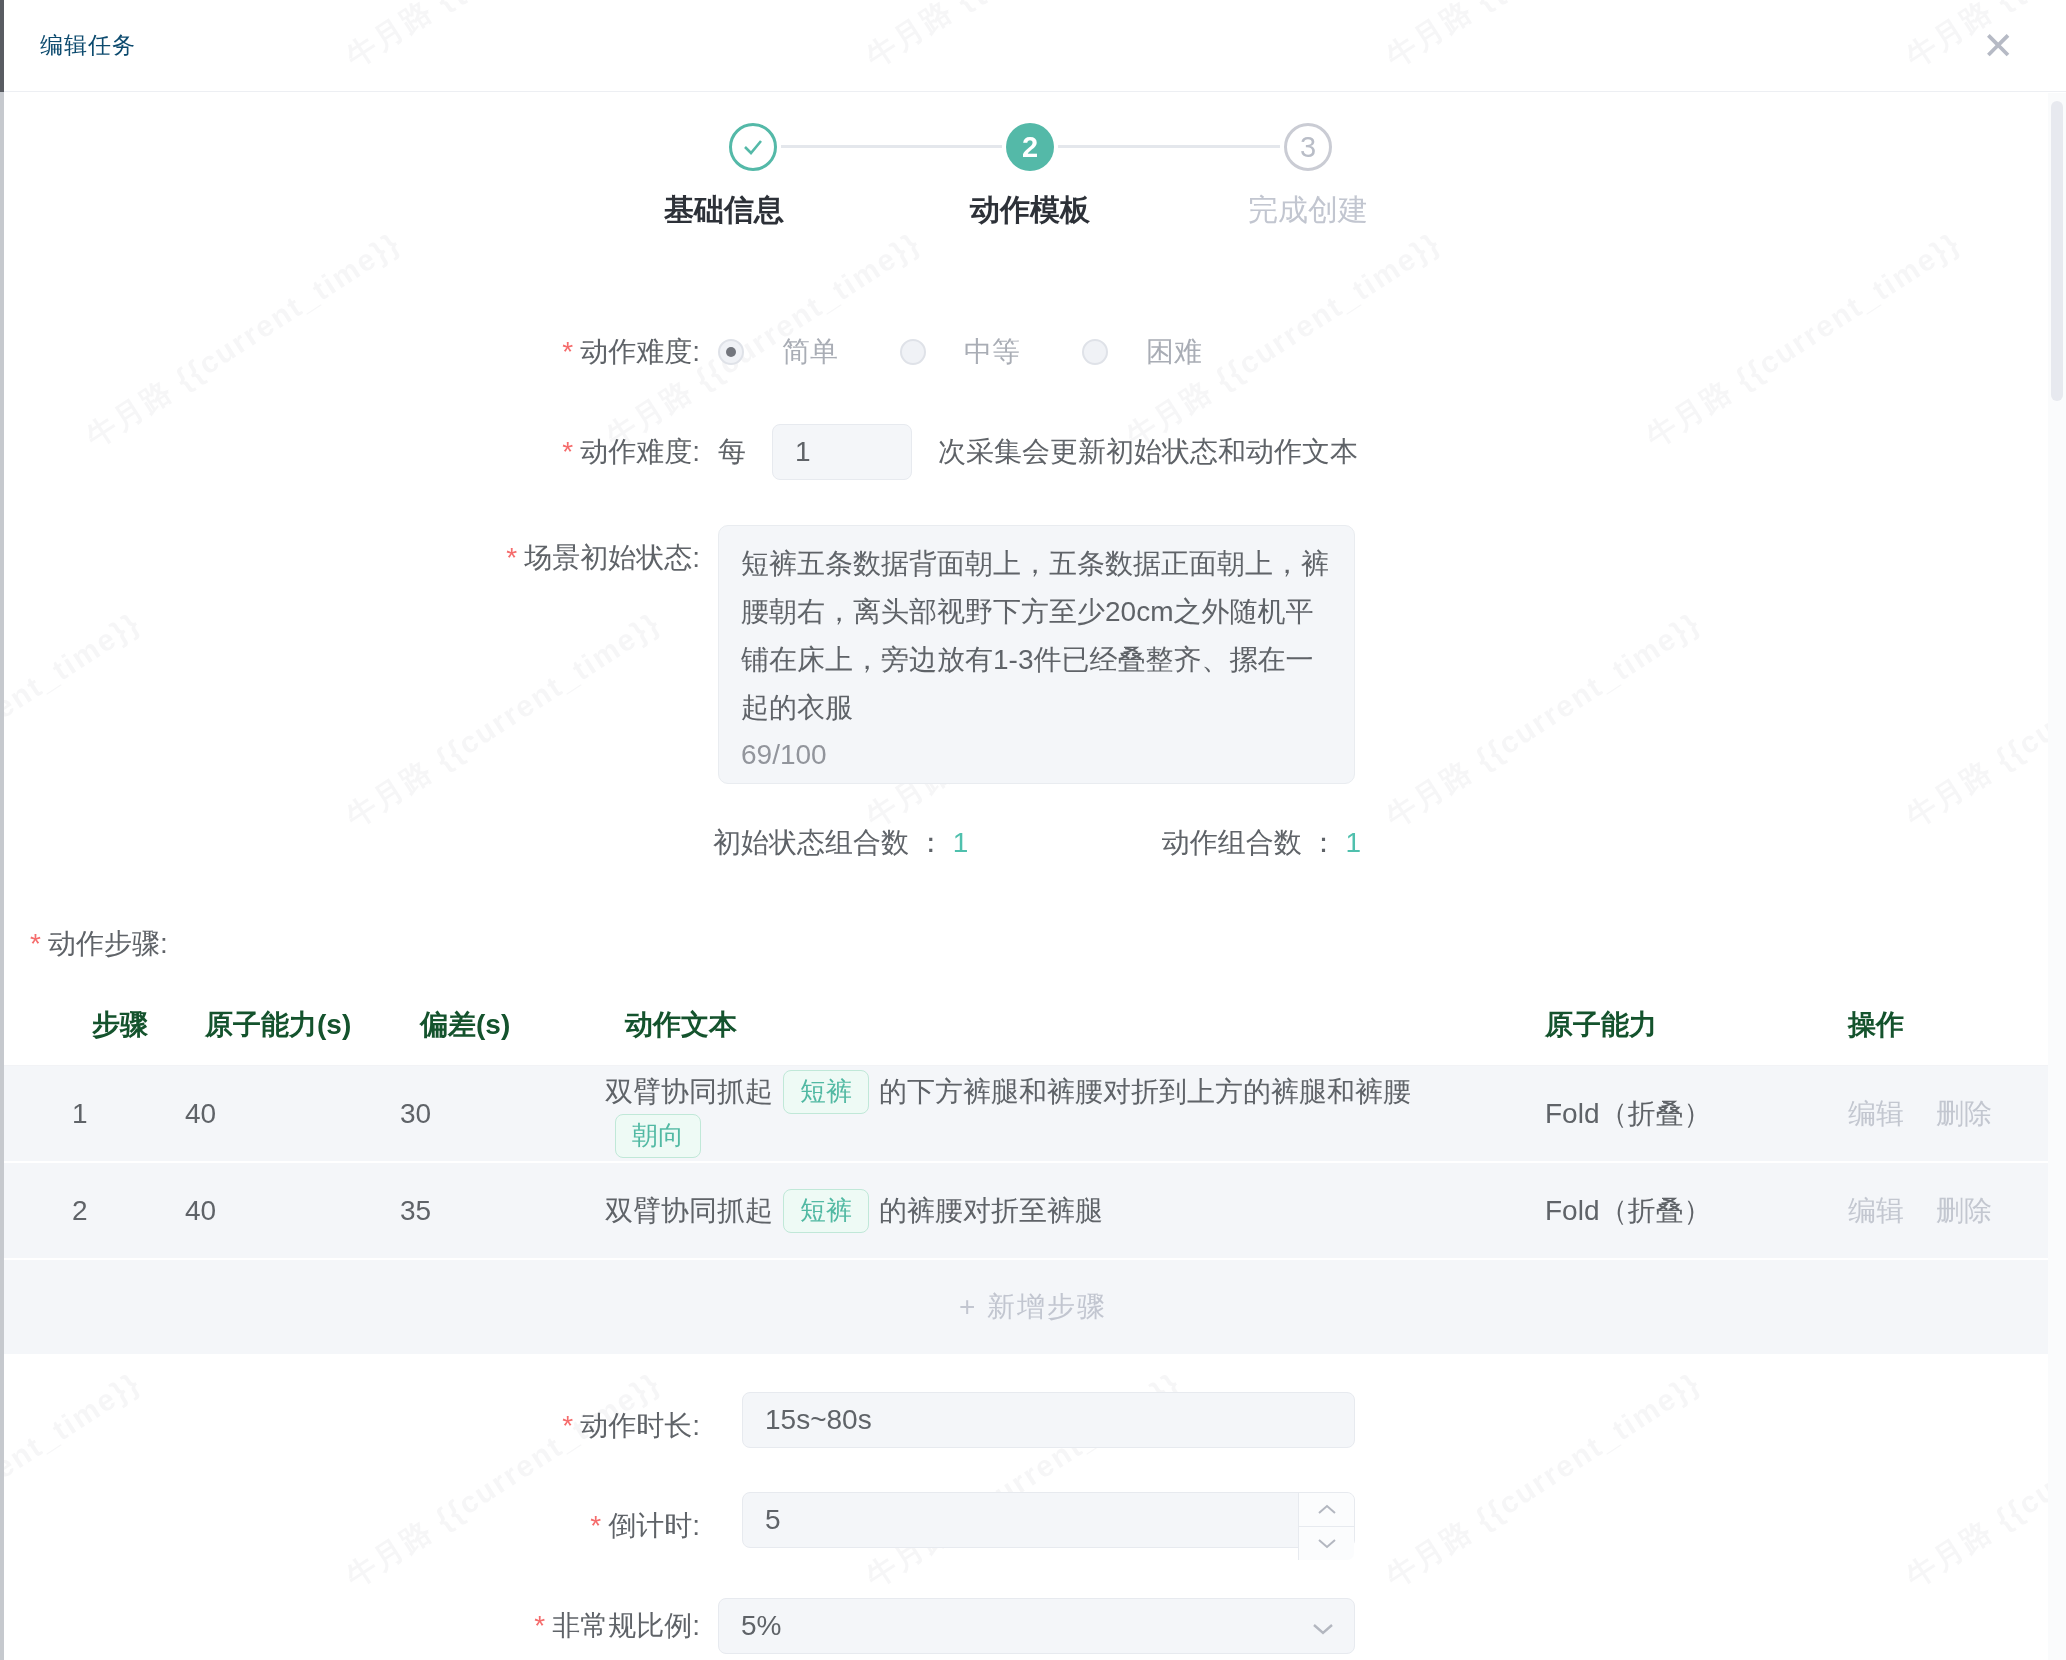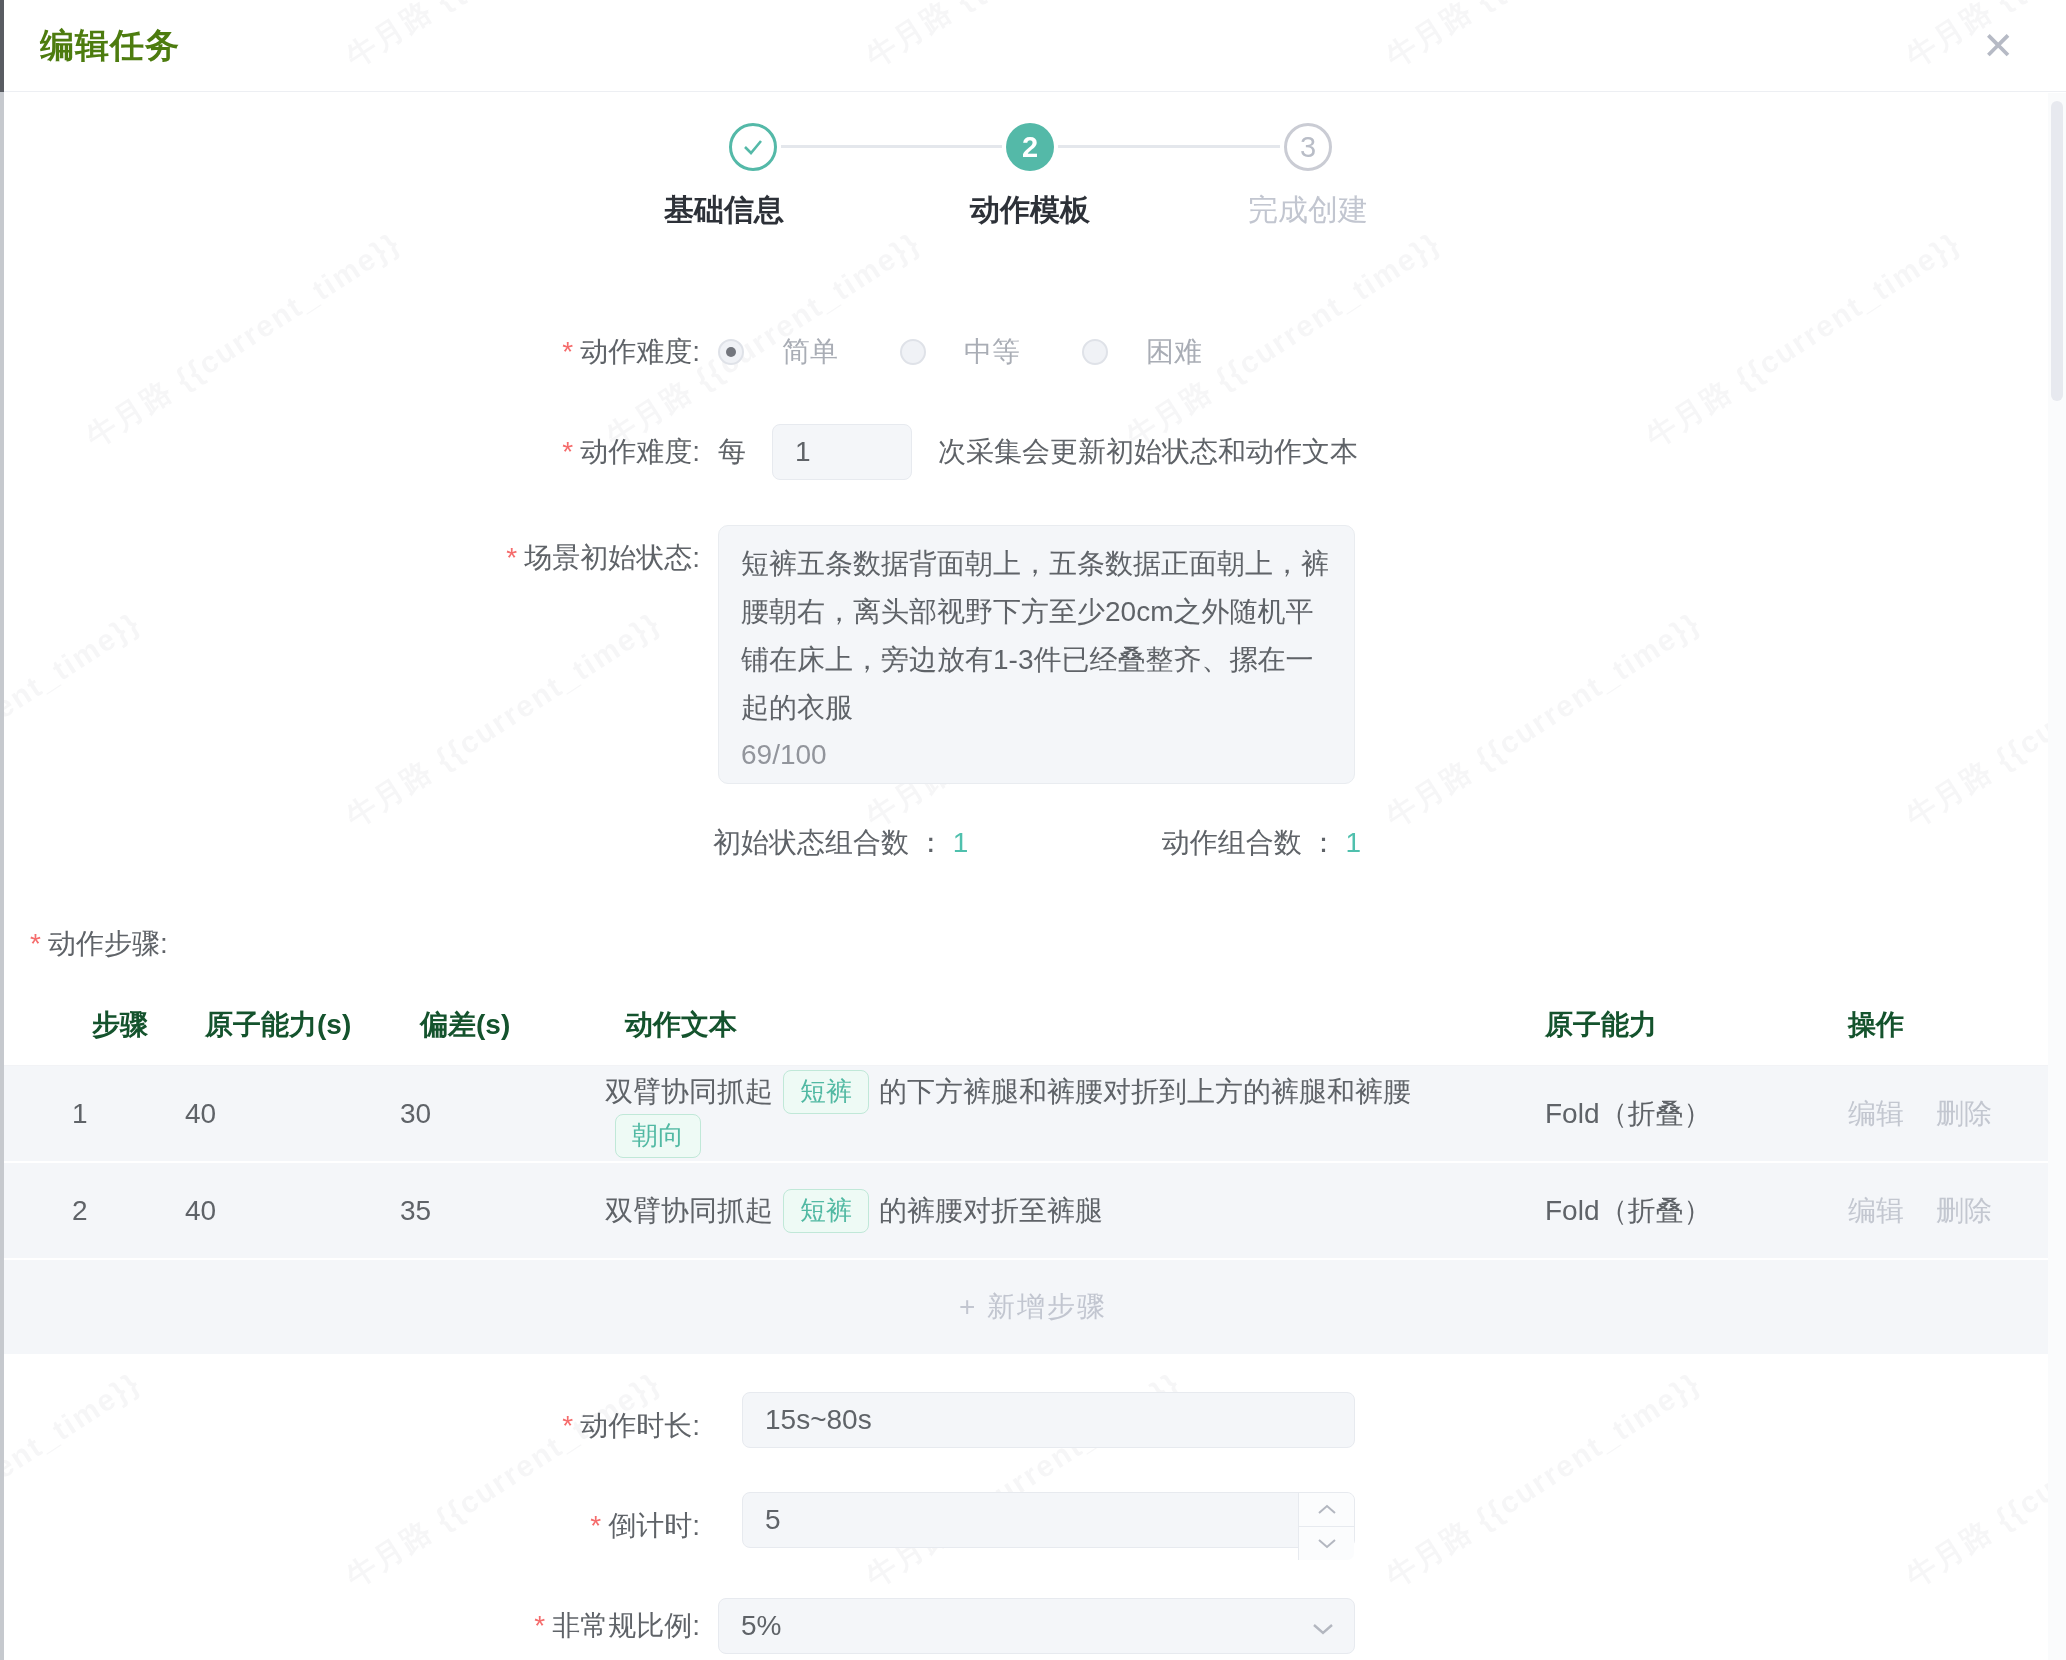--- a/index.html
+++ b/index.html
@@ -16,21 +16,21 @@
     font-size:30px; letter-spacing:2px; color:rgba(70,82,104,0.05); font-weight:600;
   }
   .left-edge { position:absolute; left:0; top:0; bottom:0; width:4px; z-index:40;
     background:linear-gradient(180deg,#595c62 0,#595c62 92px,#c6c9ce 92px,#c6c9ce 100%); }
   .scroll-strip { position:absolute; right:0; top:93px; bottom:0; width:18px; z-index:5; background:#fafbfc; }
   .scroll-thumb { position:absolute; right:3px; top:8px; width:12px; height:300px; border-radius:6px; background:#e7e9ef; }
 
   
   .dialog-header { position:relative; z-index:2; height:92px; border-bottom:1px solid #edeff3;
     display:flex; align-items:center; padding-left:40px; }
-  .dialog-title { font-size:34px; font-weight:700; color:#4d7c0f; letter-spacing:1px; }
+  .dialog-title { font-size:23px; font-weight:400; color:#0c4a6e; letter-spacing:1px; }
   .close { position:absolute; right:52px; top:50%; transform:translateY(-50%);
     font-size:38px; color:#b6bac5; line-height:1; cursor:pointer; }
 
   main { position:relative; z-index:1; }
 
   
   .stepper { position:relative; height:172px; }
   .step-line { position:absolute; top:53px; height:3px; background:#e4e7ec; }
   .step-circle { position:absolute; top:31px; width:48px; height:48px; border-radius:50%;
     display:flex; align-items:center; justify-content:center; background:#fff; cursor:pointer; }

